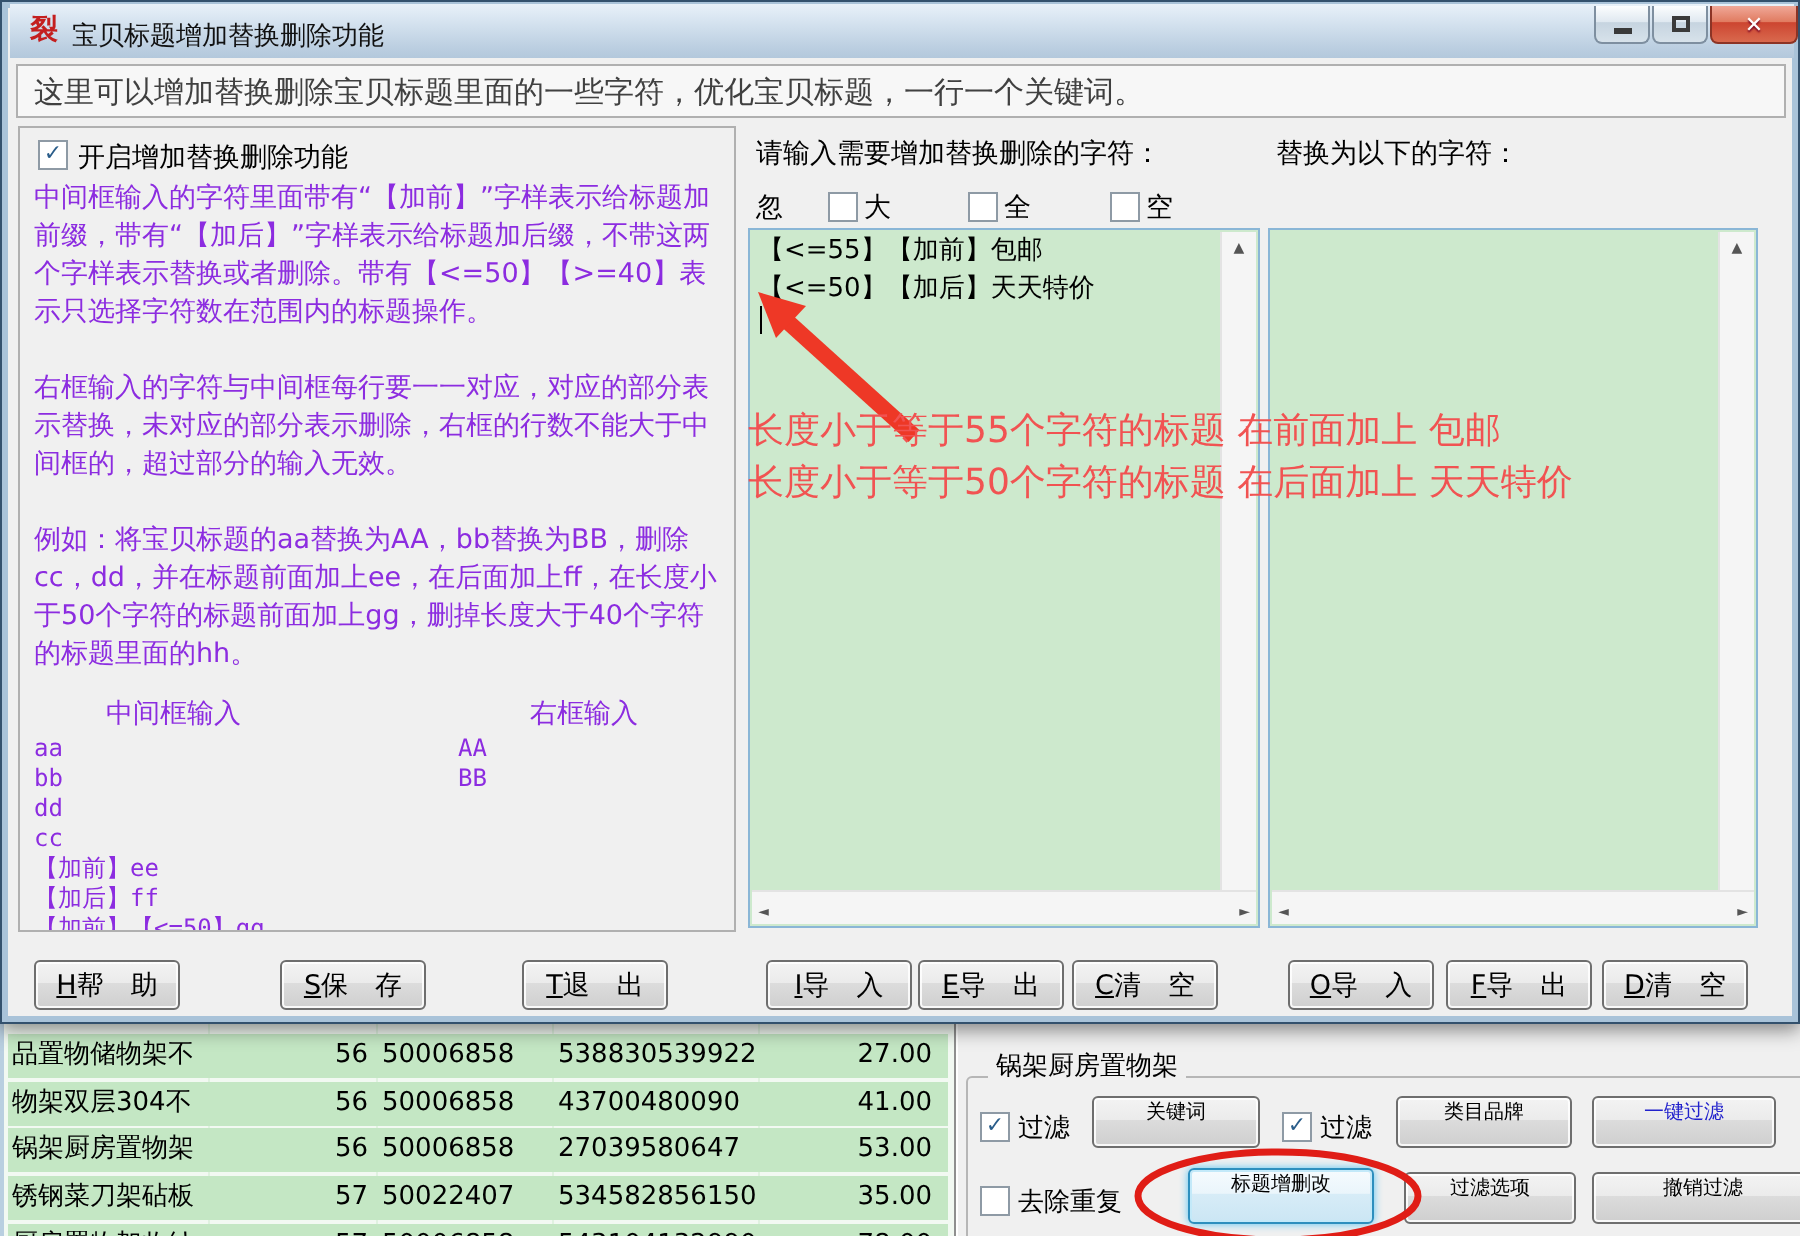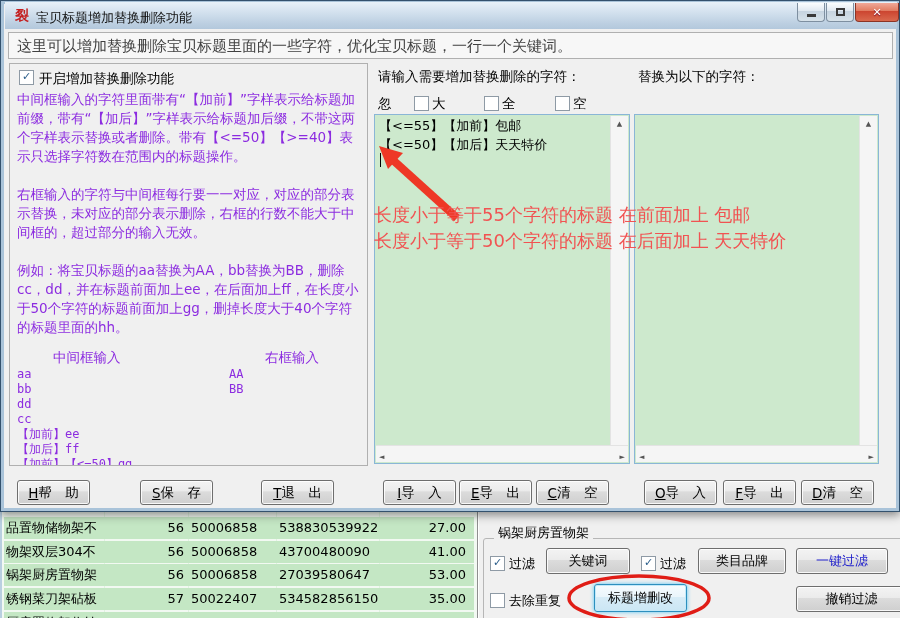--- a/index.html
+++ b/index.html
@@ -19,21 +19,21 @@
   .divider{position:absolute;left:477px;top:0;width:1px;height:106px;background:#8f8f8f;border-right:1px solid #ffffff;}
   .groupbox{position:absolute;left:483px;top:26px;width:480px;height:100px;border:1px solid #b6b6b6;border-radius:3px;}
   .grouplabel{position:absolute;left:494px;top:12px;background:#f0f0f0;padding:0 4px;font-size:13px;}
   .cb{width:13px;height:13px;background:#fff;border:1px solid #8e9aa5;display:inline-block;position:absolute;
       font-size:11px;line-height:12px;text-align:center;color:#2a5d8a;font-weight:bold;}
   .cb.checked::before{content:"\2713";}
   .cblabel{position:absolute;font-size:13px;}
   .wbtn{position:absolute;height:26px;border:1px solid #6e6e6e;border-radius:3px;box-sizing:border-box;
     background:linear-gradient(#f3f3f3,#ebebeb 45%,#dcdcdc 46%,#cfcfcf);
     box-shadow:inset 0 0 0 1px rgba(255,255,255,.85);
-    display:flex;align-items:center;justify-content:center;font-size:13px;}
+    display:flex;justify-content:center;font-size:10px;}
   .wbtn.blue{color:#2222cc;}
   .wbtn.focused{border-color:#2d8fbe;box-shadow:0 0 4px #58c4f2, inset 0 0 0 1px #c3e9f9;
     background:linear-gradient(#f6fbfe,#eaf5fb 45%,#d7ecf7 46%,#cbe6f4);}
   
   .dialog{position:absolute;left:0;top:0;width:900px;height:512px;box-sizing:border-box;
     border:1px solid #33516d;background:#f0f0f0;
     box-shadow:inset 0 0 0 3px #a9c3d9, 0 3px 9px rgba(0,0,0,.45);}
   .titlebar{position:absolute;left:4px;top:1px;width:892px;height:27px;
     background:linear-gradient(#e8f1f9,#cfdeec 45%,#bccfe1 80%,#b3c8dc);}
   .app-icon{position:absolute;left:10px;top:5px;width:16px;height:16px;color:#c41f1f;
@@ -148,20 +148,23 @@
       </div>
     <div class="wbtn blue" style="left:796px;top:36px;width:92px">
         <span>一键过滤</span>
       </div>
 
     <span class="cb" style="left:490px;top:81px"></span>
     <span class="cblabel" style="left:509px;top:80px">去除重复</span>
     <div class="wbtn focused" style="left:594px;top:72px;width:93px;height:28px">
         <span>标题增删改</span>
       </div>
+    <div class="wbtn" style="left:702px;top:74px;width:86px">
+        <span>过滤选项</span>
+      </div>
     <div class="wbtn" style="left:796px;top:74px;width:111px">
         <span>撤销过滤</span>
       </div>
   </div>
 
   <div class="dialog">
     <div class="titlebar">
       <span class="app-icon">裂</span>
       <span class="title-text">宝贝标题增加替换删除功能</span>
       <div class="ctrl" style="left:792px;width:28px">

